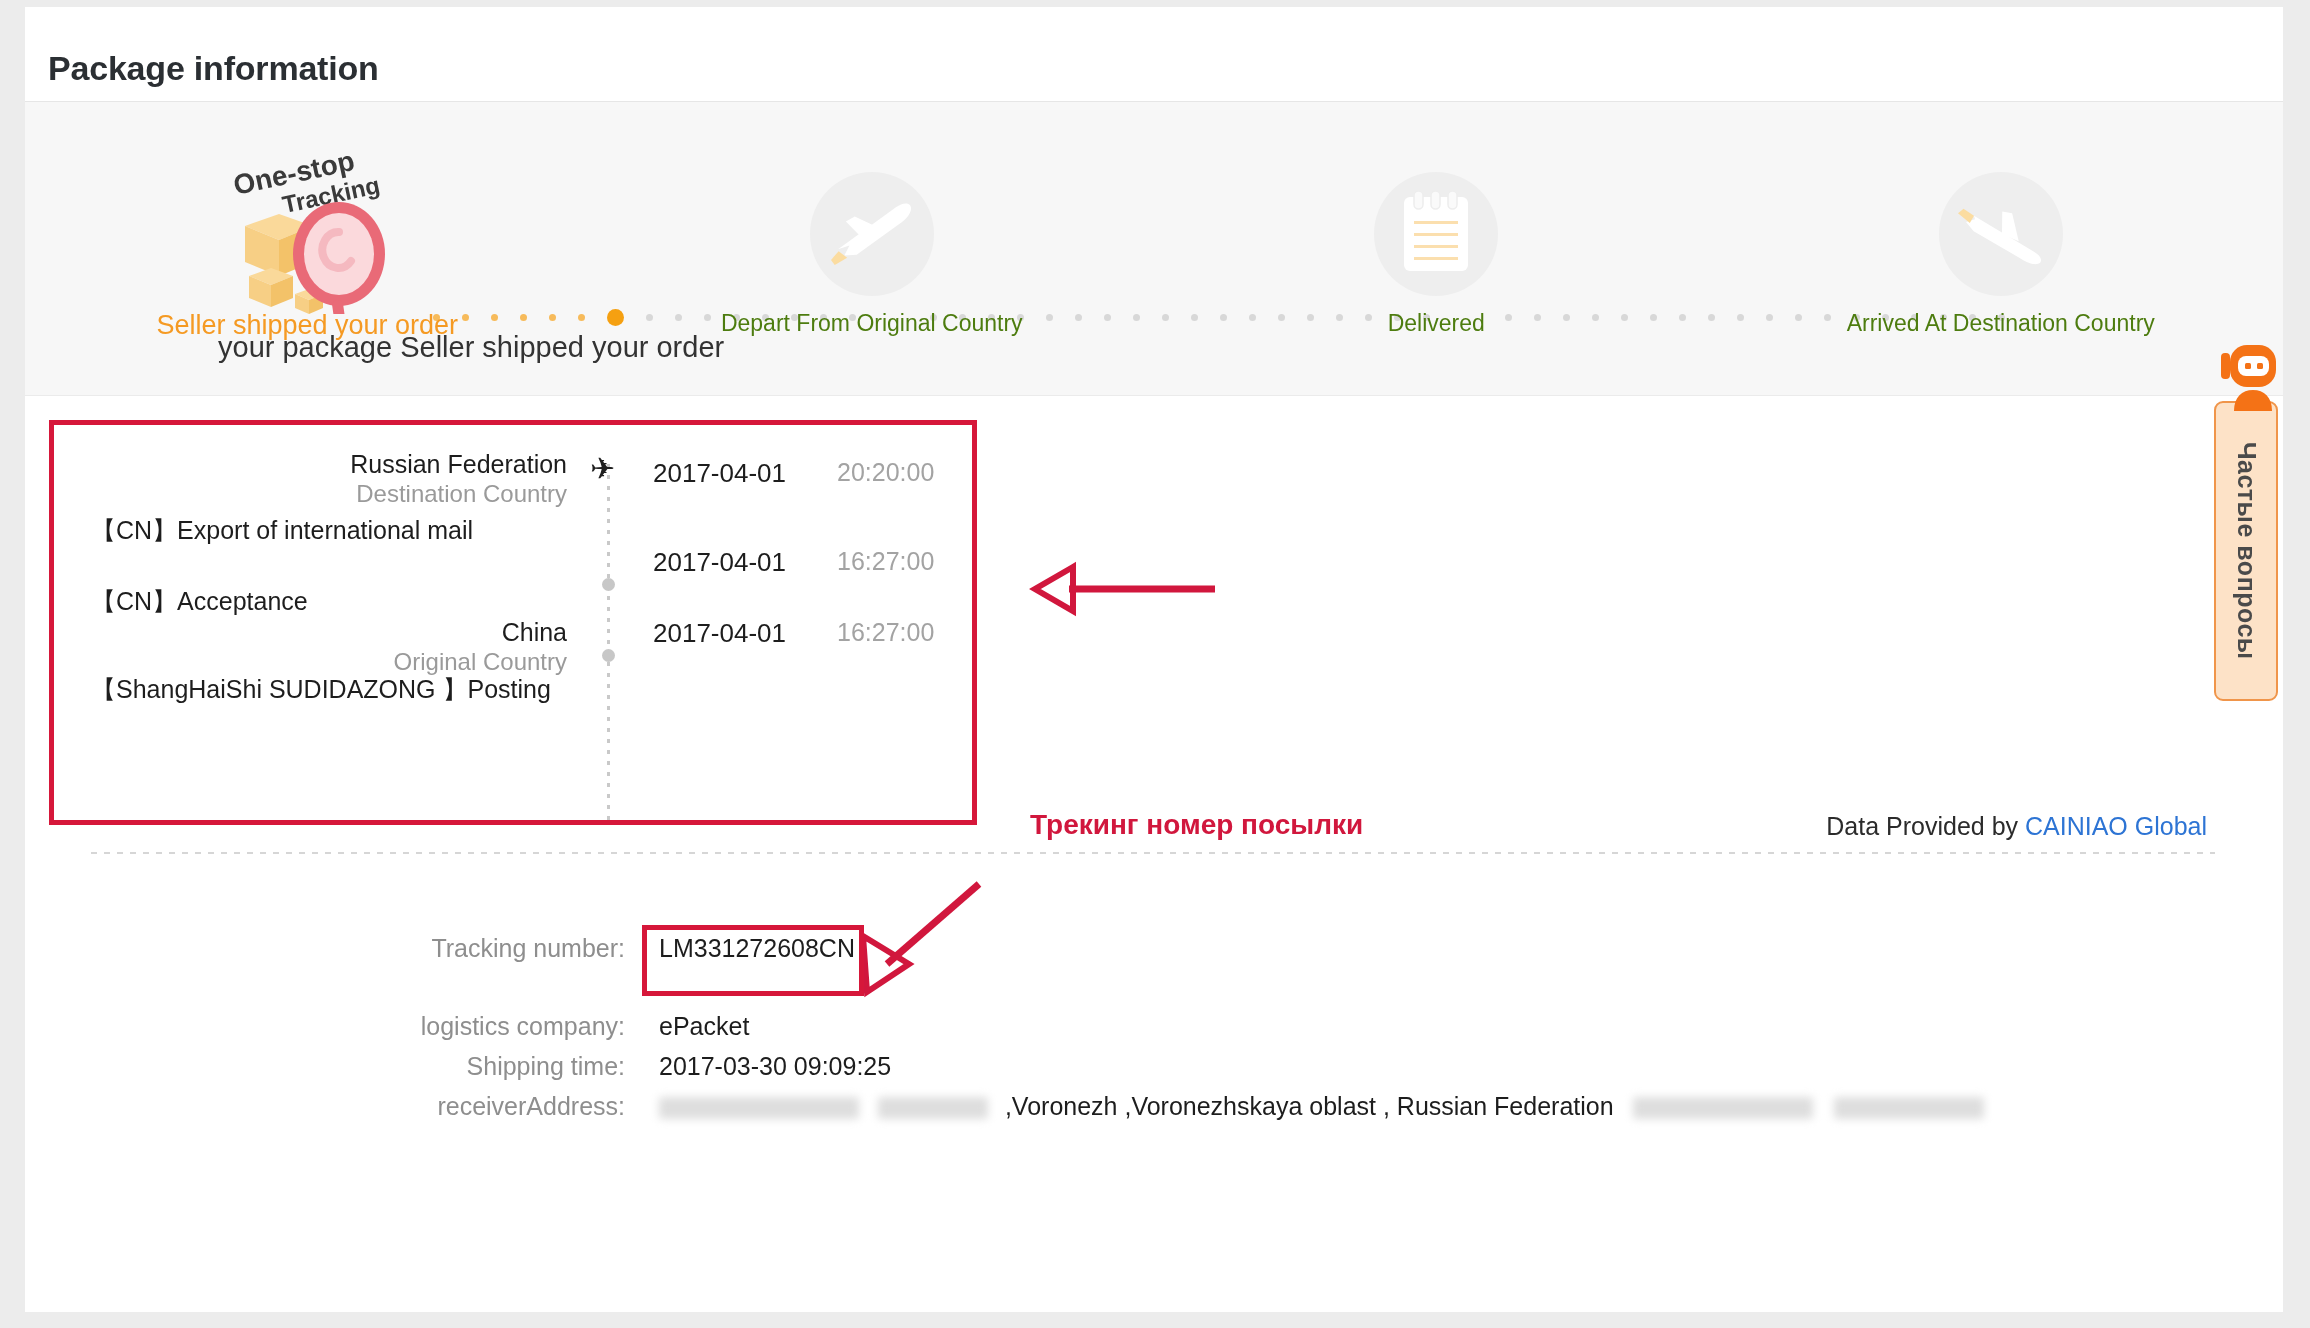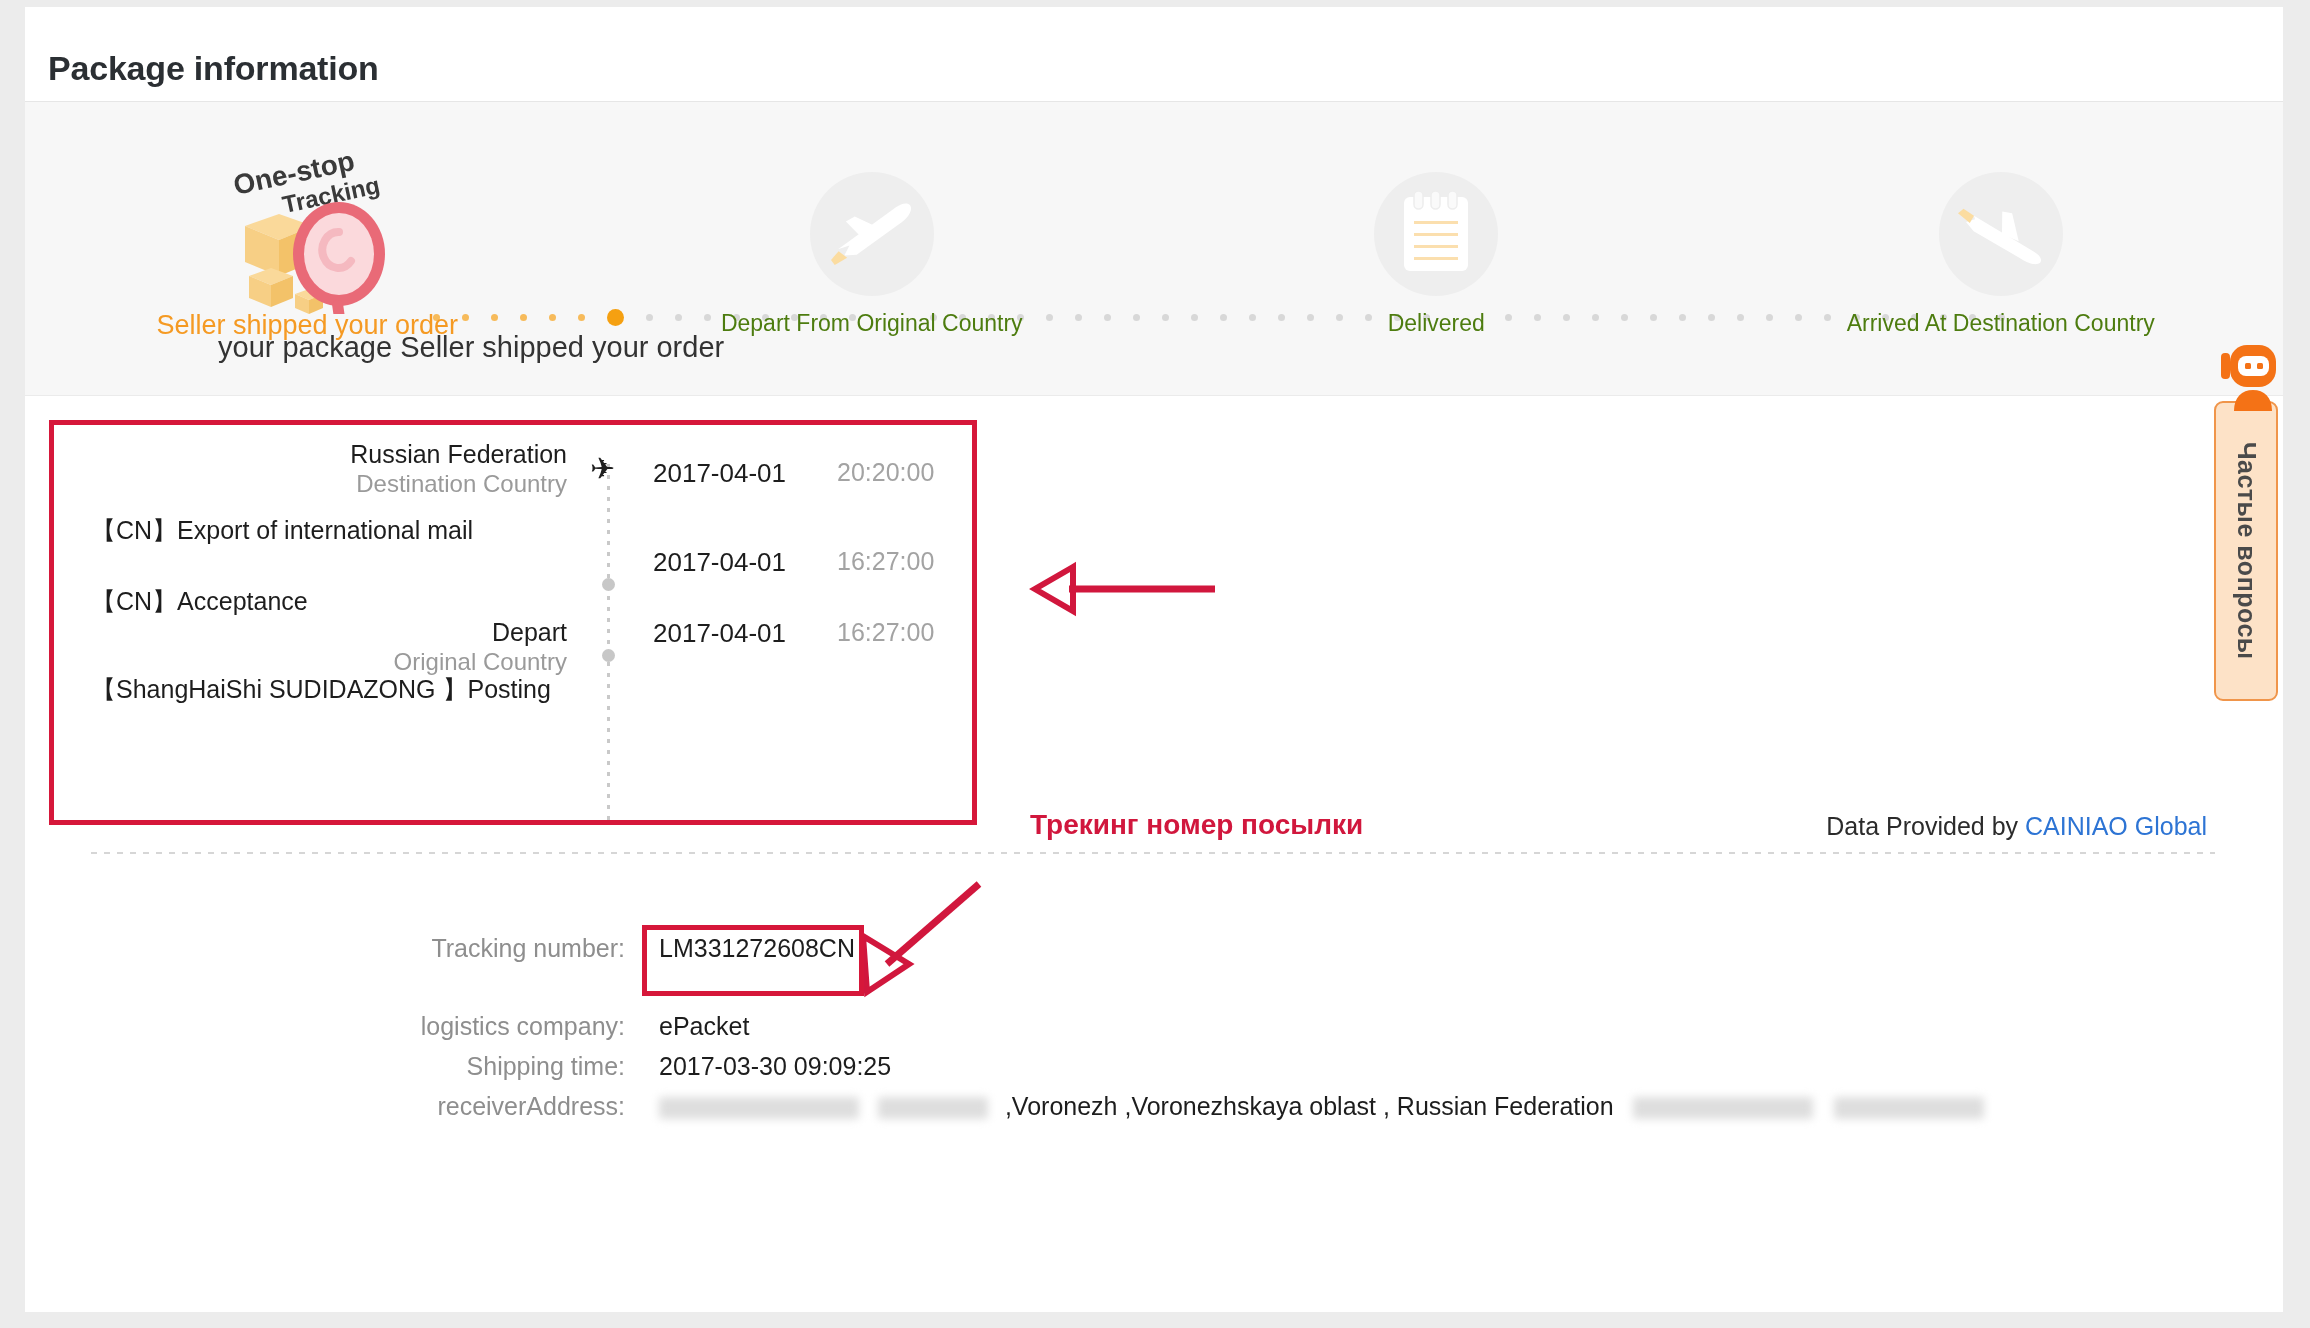--- a/index.html
+++ b/index.html
@@ -429,38 +429,38 @@
 
 
     <div class="track-box" style="top:24px;"></div>
 
     <div class="timeline-line" style="top:68px;"></div>
     <div class="tl-plane" style="top:58px;">✈</div>
     <div class="tl-dot" style="top:182px;"></div>
     <div class="tl-dot" style="top:253px;"></div>
 
     <div>
-      <div class="ev-country" style="top:44px;">
+      <div class="ev-country" style="top:54px;">
         <span>Russian Federation</span>
         <span class="sub">Destination Country</span>
       </div>
       <div class="ev-desc" style="top:118px;">【CN】Export of international mail</div>
       <div class="ev-date" style="top:62px;">2017-04-01</div>
       <div class="ev-time" style="top:62px;">20:20:00</div>
     </div>
 
     <div>
       <div class="ev-desc" style="top:189px;">【CN】Acceptance</div>
       <div class="ev-date" style="top:151px;">2017-04-01</div>
       <div class="ev-time" style="top:151px;">16:27:00</div>
     </div>
 
     <div>
       <div class="ev-country" style="top:222px;">
-        <span>Depart</span>
+        <span>China</span>
         <span class="sub">Original Country</span>
       </div>
       <div class="ev-desc" style="top:277px;">【ShangHaiShi SUDIDAZONG 】Posting</div>
       <div class="ev-date" style="top:222px;">2017-04-01</div>
       <div class="ev-time" style="top:222px;">16:27:00</div>
     </div>
 
     <div class="arrow1" style="top:163px;">
       <svg width="200" height="60" viewBox="0 0 200 60" xmlns="http://www.w3.org/2000/svg">
         <path d="M48 8 L10 30 L48 52 Z" fill="none" stroke="#d1173d" stroke-width="6" stroke-linejoin="miter"></path>

